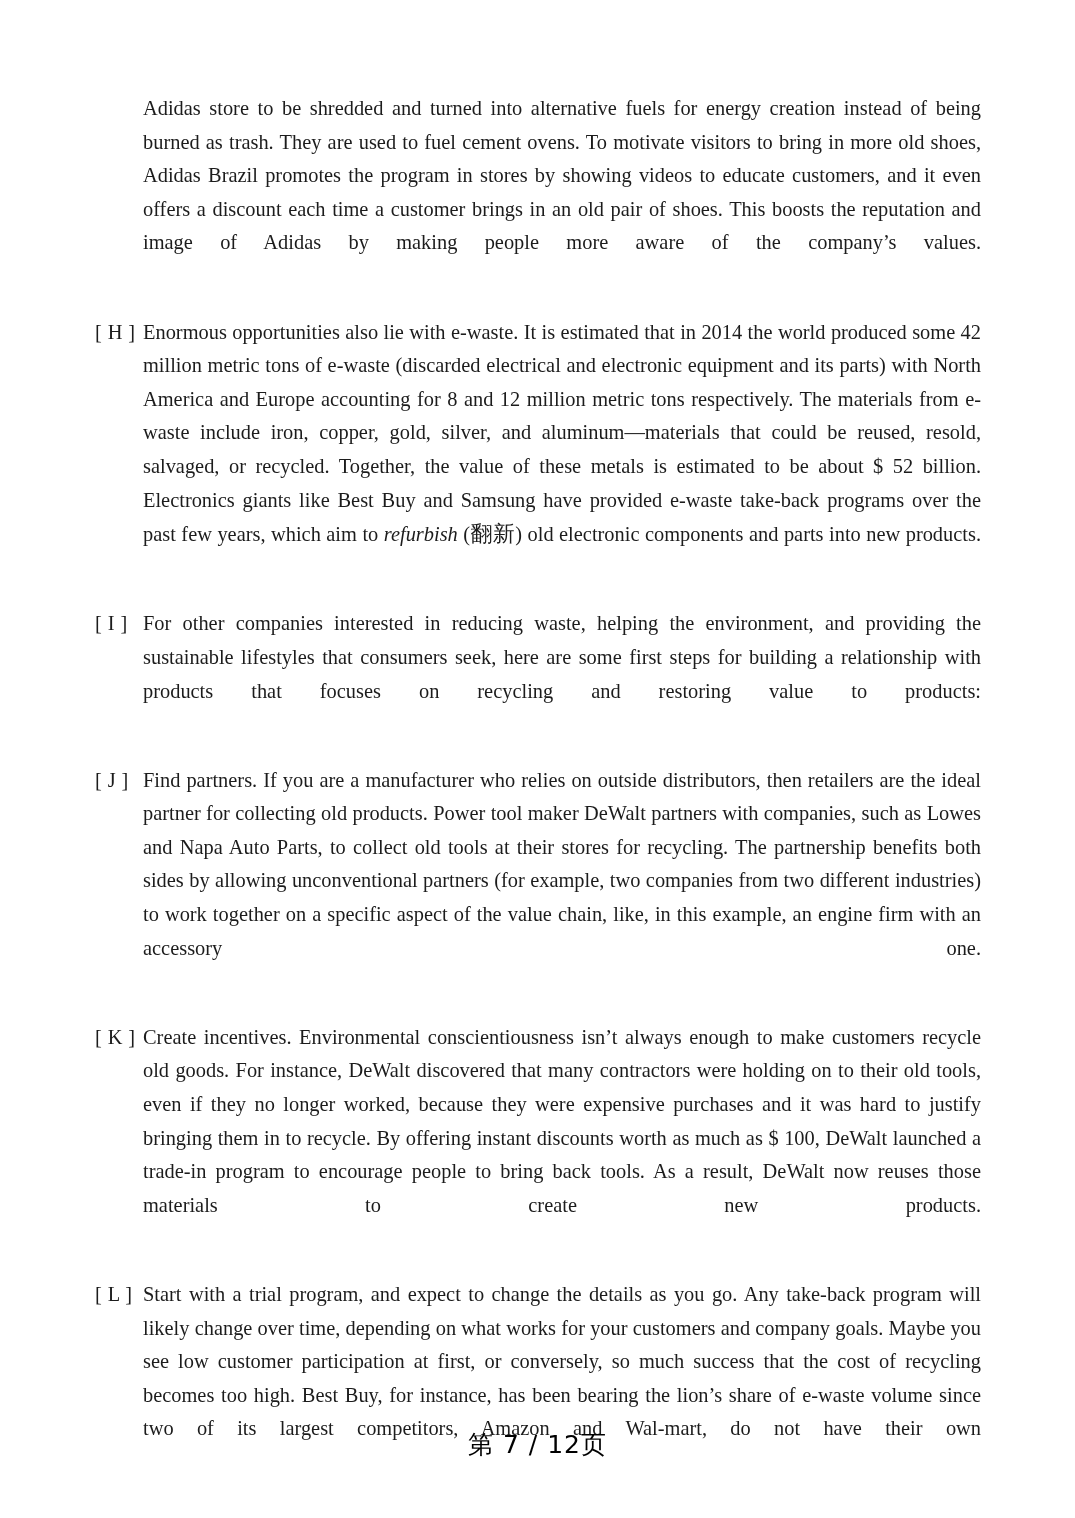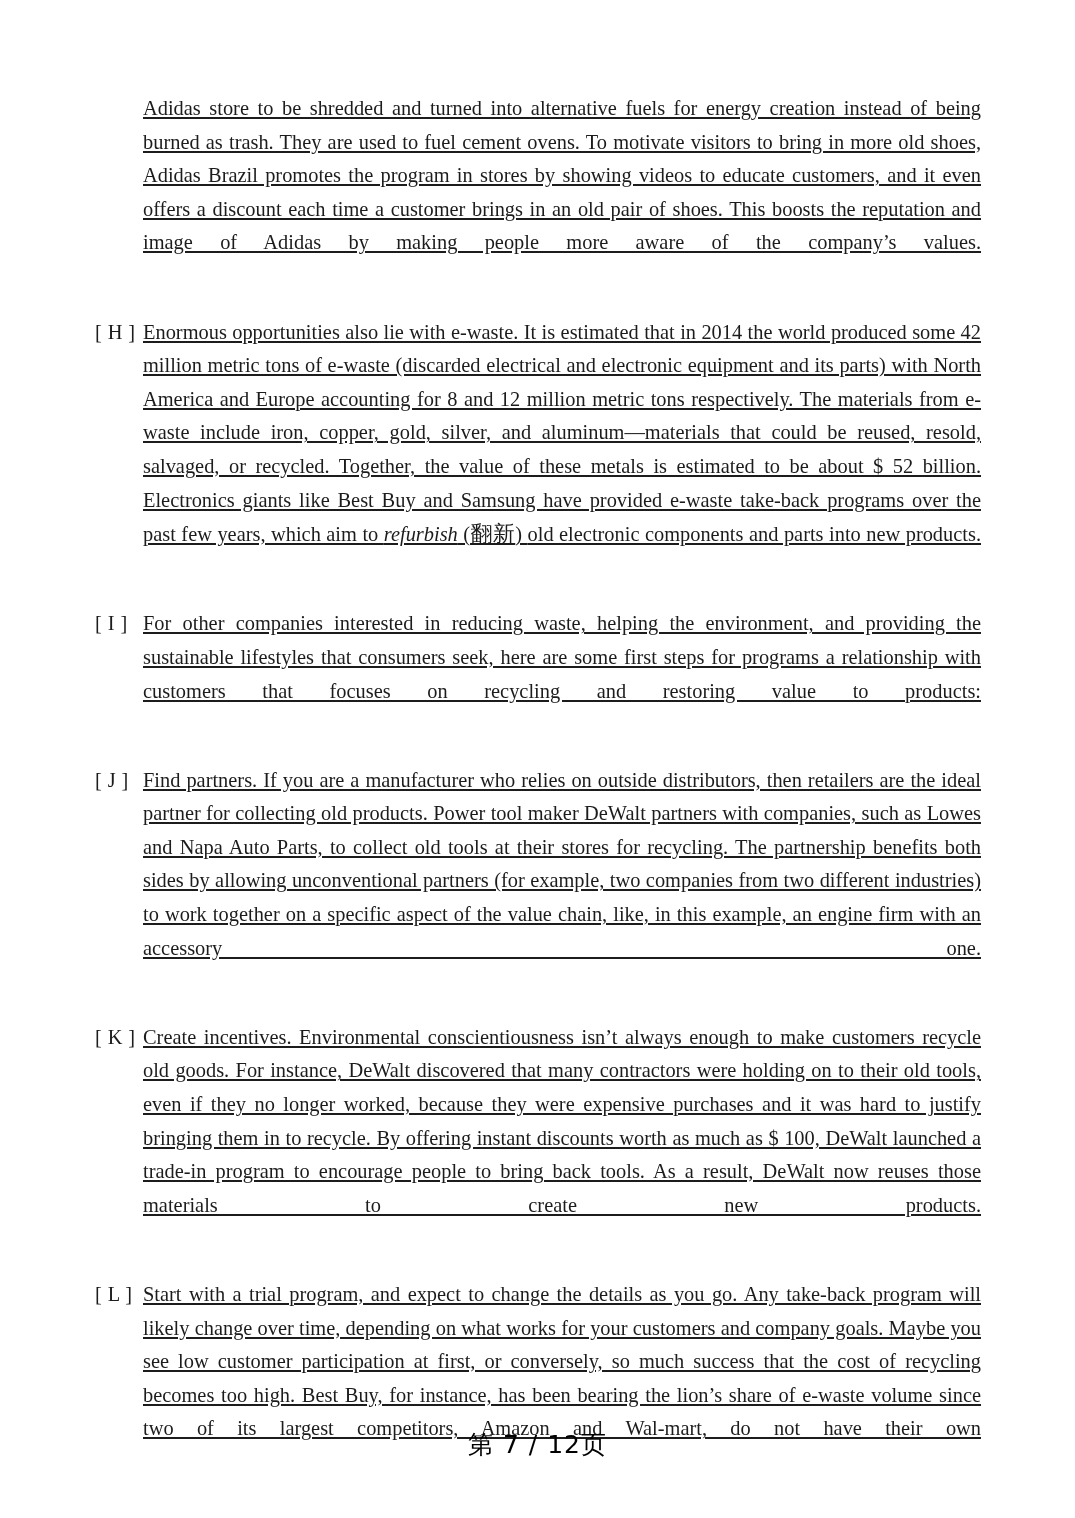--- a/index.html
+++ b/index.html
@@ -34,21 +34,20 @@
 
   
   .para {
     position: relative;
     font-size: 20.4px;
     line-height: 33.6px;
     text-align: justify;
     text-justify: inter-word;
     margin: 0 0 22px 0;
     color: #1c1c1c;
-    text-decoration: underline;
   }
 
   
   .para.continuation {
     margin-left: 48px;
     width: 838px;
   }
 
   .para.labelled {
     padding-left: 48px;
@@ -111,21 +110,21 @@
       <span class="para-body">Adidas store to be shredded and turned into alternative fuels for energy creation instead of being burned as trash. They are used to fuel cement ovens. To motivate visitors to bring in more old shoes, Adidas Brazil promotes the program in stores by showing videos to educate customers, and it even offers a discount each time a customer brings in an old pair of shoes. This boosts the reputation and image of Adidas by making people more aware of the company’s values.</span>
     </p>
 
     <p class="para labelled">
       <span class="para-label">[ H ]</span>
       <span class="para-body"><span>Enormous opportunities also lie with e-waste. It is estimated that in 2014 the world produced some 42 million metric tons of e-waste (discarded electrical and electronic equipment and its parts) with North America and Europe accounting for 8 and 12 million metric tons respectively. The materials from e-waste include iron, copper, gold, silver, and aluminum—materials that could be reused, resold, salvaged, or recycled. Together, the value of these metals is estimated to be about  $ 52 billion. Electronics giants like Best Buy and Samsung have provided e-waste take-back programs over the past few years, which aim to </span><em class="term">refurbish</em><span> (</span><span class="cjk">翻新</span><span>) </span><span>old electronic components and parts into new products.</span></span>
     </p>
 
     <p class="para labelled">
       <span class="para-label">[ I ]</span>
-      <span class="para-body">For other companies interested in reducing waste, helping the environment, and providing the sustainable lifestyles that consumers seek, here are some first steps for programs a relationship with customers that focuses on recycling and restoring value to products:</span>
+      <span class="para-body">For other companies interested in reducing waste, helping the environment, and providing the sustainable lifestyles that consumers seek, here are some first steps for building a relationship with products that focuses on recycling and restoring value to products:</span>
     </p>
 
     <p class="para labelled">
       <span class="para-label">[ J ]</span>
       <span class="para-body">Find partners. If you are a manufacturer who relies on outside distributors, then retailers are the ideal partner for collecting old products. Power tool maker DeWalt partners with companies, such as Lowes and Napa Auto Parts, to collect old tools at their stores for recycling. The partnership benefits both sides by allowing unconventional partners (for example, two companies from two different industries) to work together on a specific aspect of the value chain, like, in this example, an engine firm with an accessory one.</span>
     </p>
 
     <p class="para labelled">
       <span class="para-label">[ K ]</span>
       <span class="para-body">Create incentives. Environmental conscientiousness isn’t always enough to make customers recycle old goods. For instance, DeWalt discovered that many contractors were holding on to their old tools, even if they no longer worked, because they were expensive purchases and it was hard to justify bringing them in to recycle. By offering instant discounts worth as much as  $ 100, DeWalt launched a trade-in program to encourage people to bring back tools. As a result, DeWalt now reuses those materials to create new products.</span>

